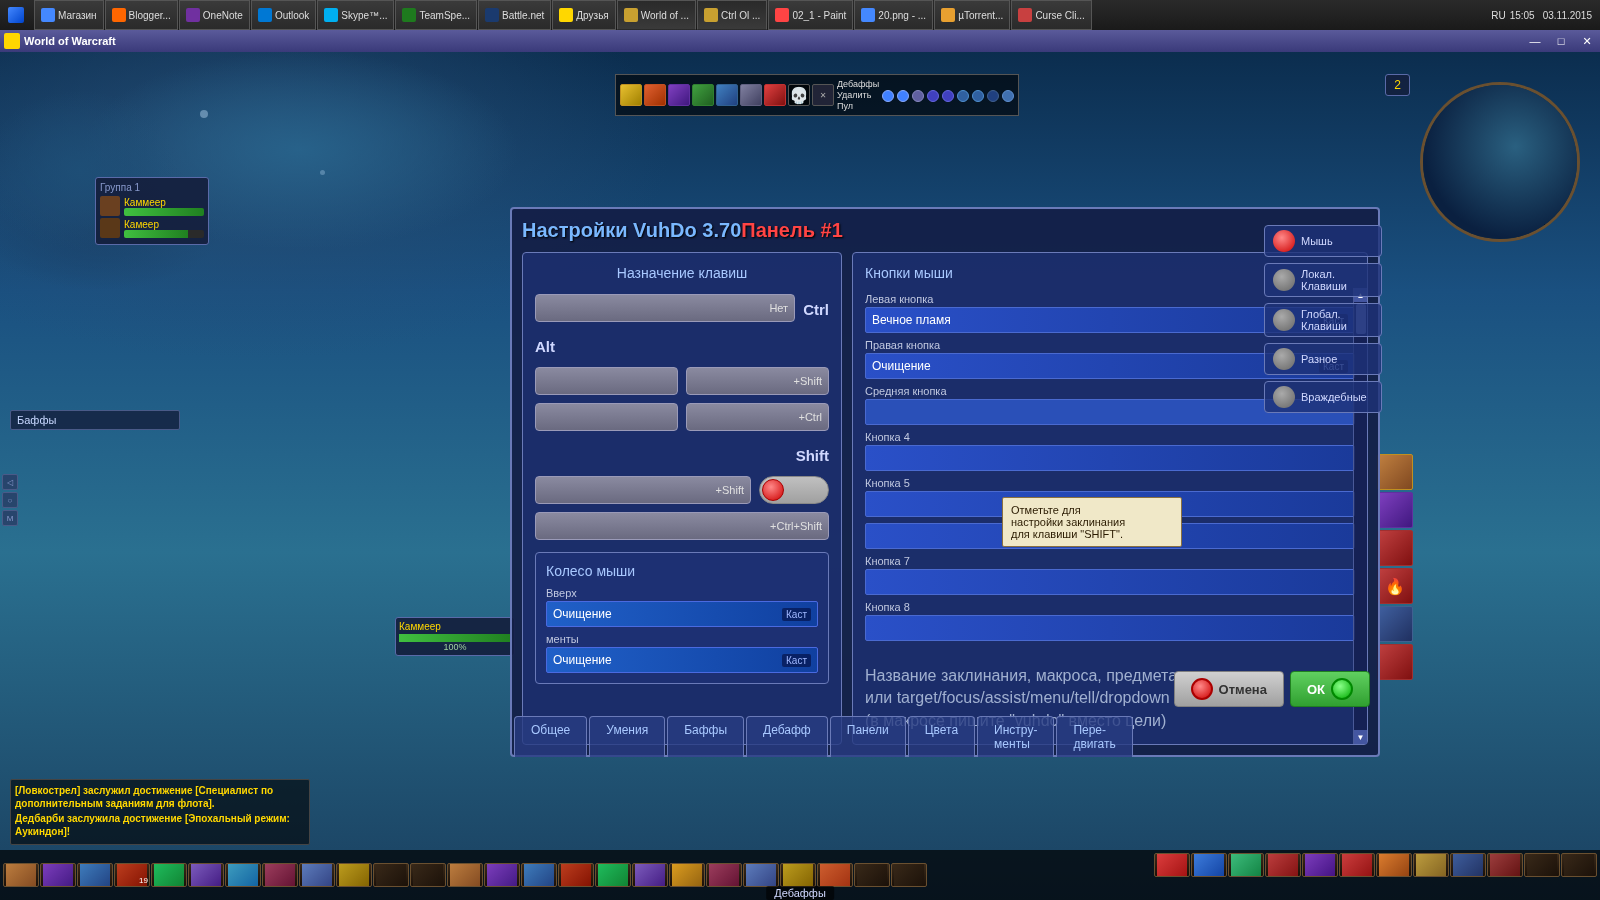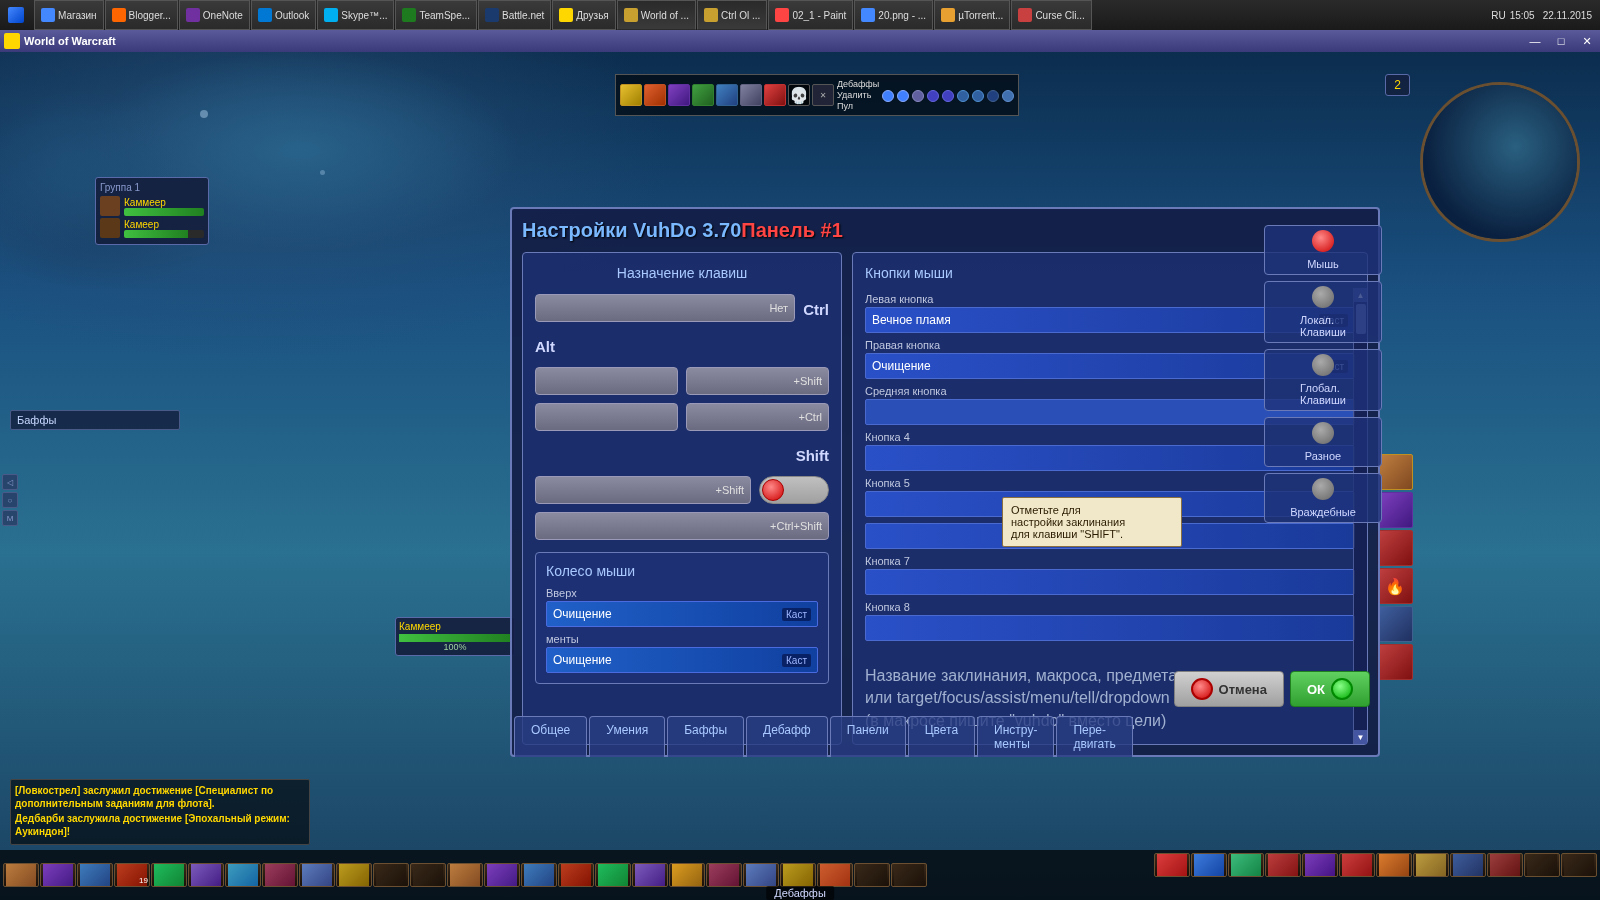--- a/index.html
+++ b/index.html
@@ -356,21 +356,20 @@
       display: flex;
       align-items: center;
       gap: 6px;
       padding: 4px 8px;
       background: rgba(30, 50, 120, 0.8);
       border: 1px solid #6a7ab8;
       border-radius: 4px;
       font-size: 11px;
       color: #d0d8ff;
       cursor: pointer;
-      flex-direction: column;
     }
 
     .side-btn-icon {
       width: 22px; height: 22px;
       border-radius: 50%;
       flex-shrink: 0;
     }
 
     
     #minimap {
@@ -598,21 +597,21 @@
     </div>
     <div class="taskbar-item">
       <div class="taskbar-item-icon" style="background:#c84040;"></div>
       <span>Curse Cli...</span>
     </div>
   </div>
   <div class="taskbar-tray">
     <span>RU</span>
     <span>15:05</span>
     <br>
-    <span>22.11.2015</span>
+    <span>03.11.2015</span>
   </div>
 </div>
 
 <div id="wow-window">
 
   <div id="wow-titlebar">
     <div id="wow-titlebar-icon"></div>
     <span id="wow-titlebar-title">World of Warcraft</span>
     <div id="wow-titlebar-buttons">
       <div class="titlebar-btn">—</div>

